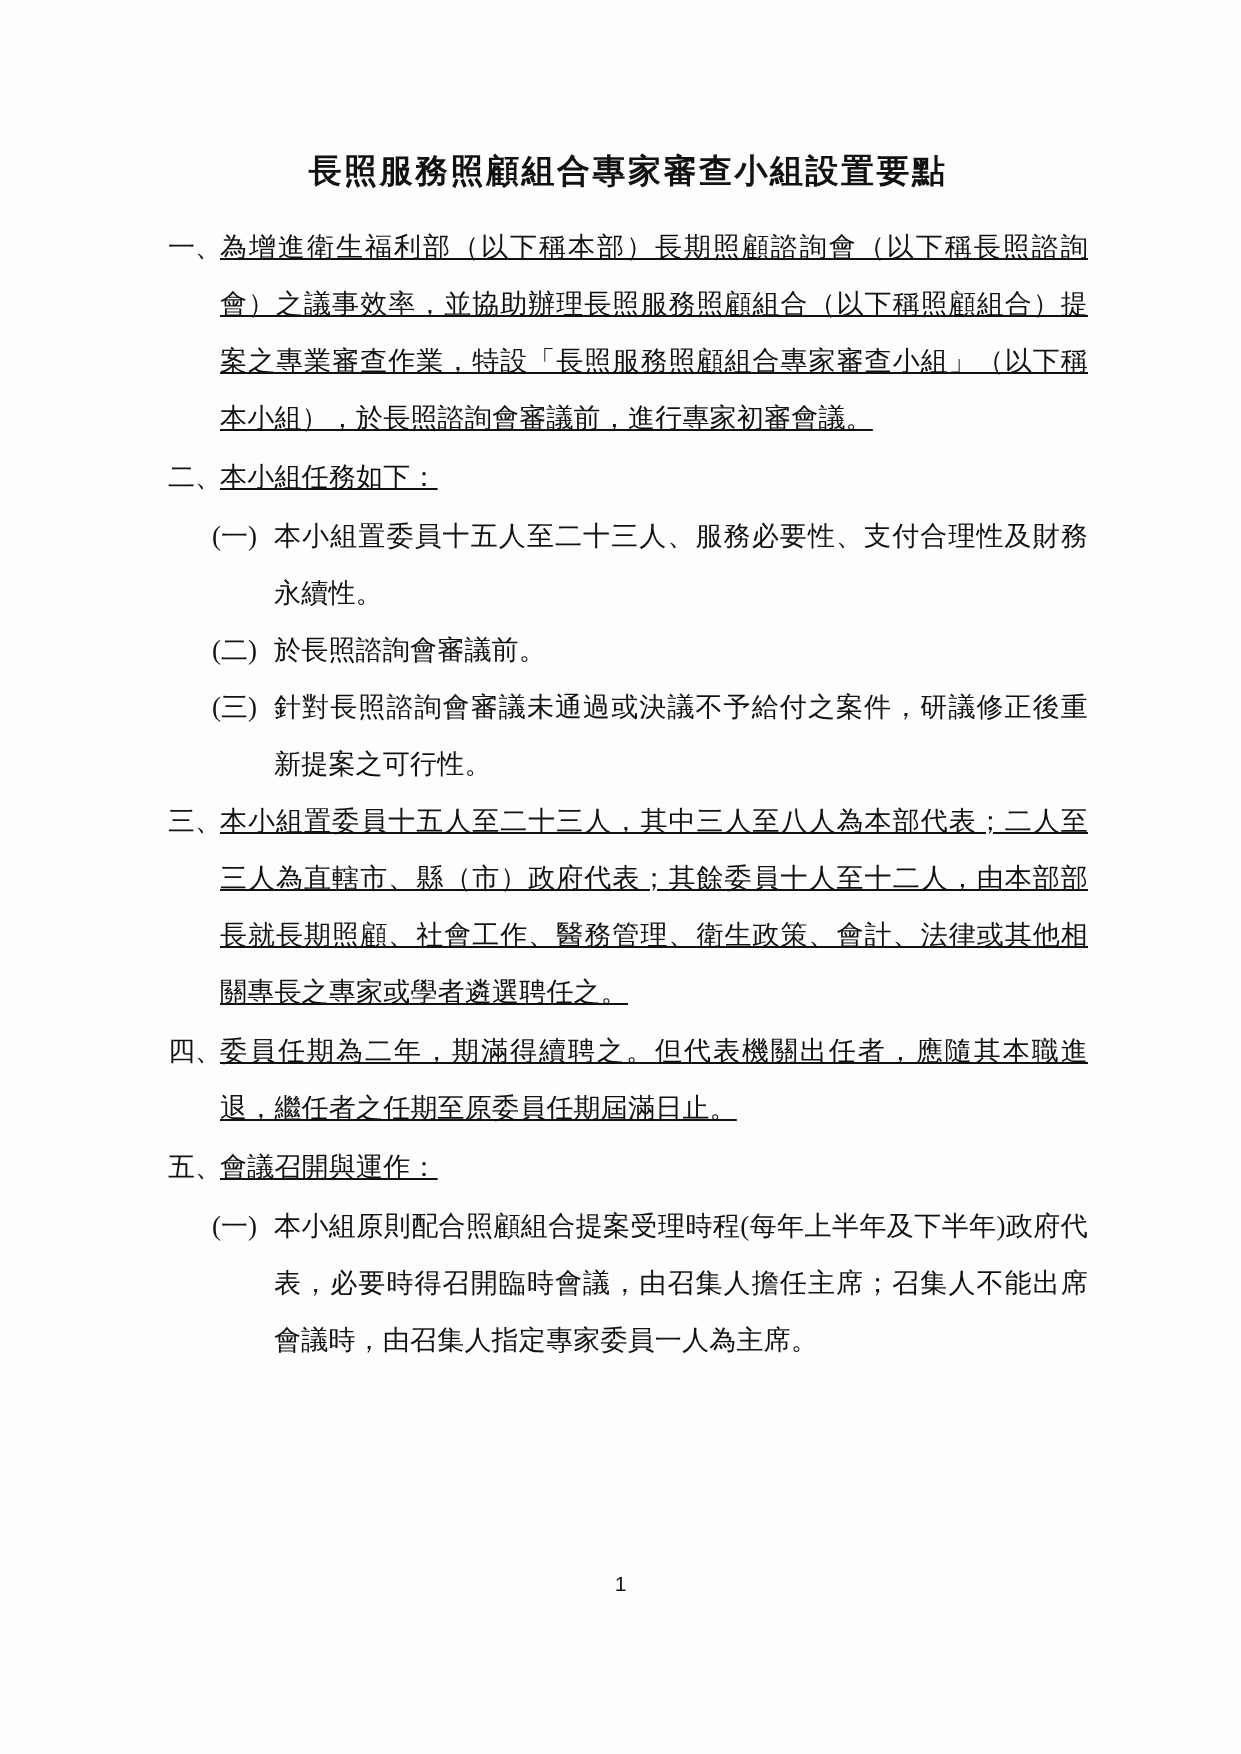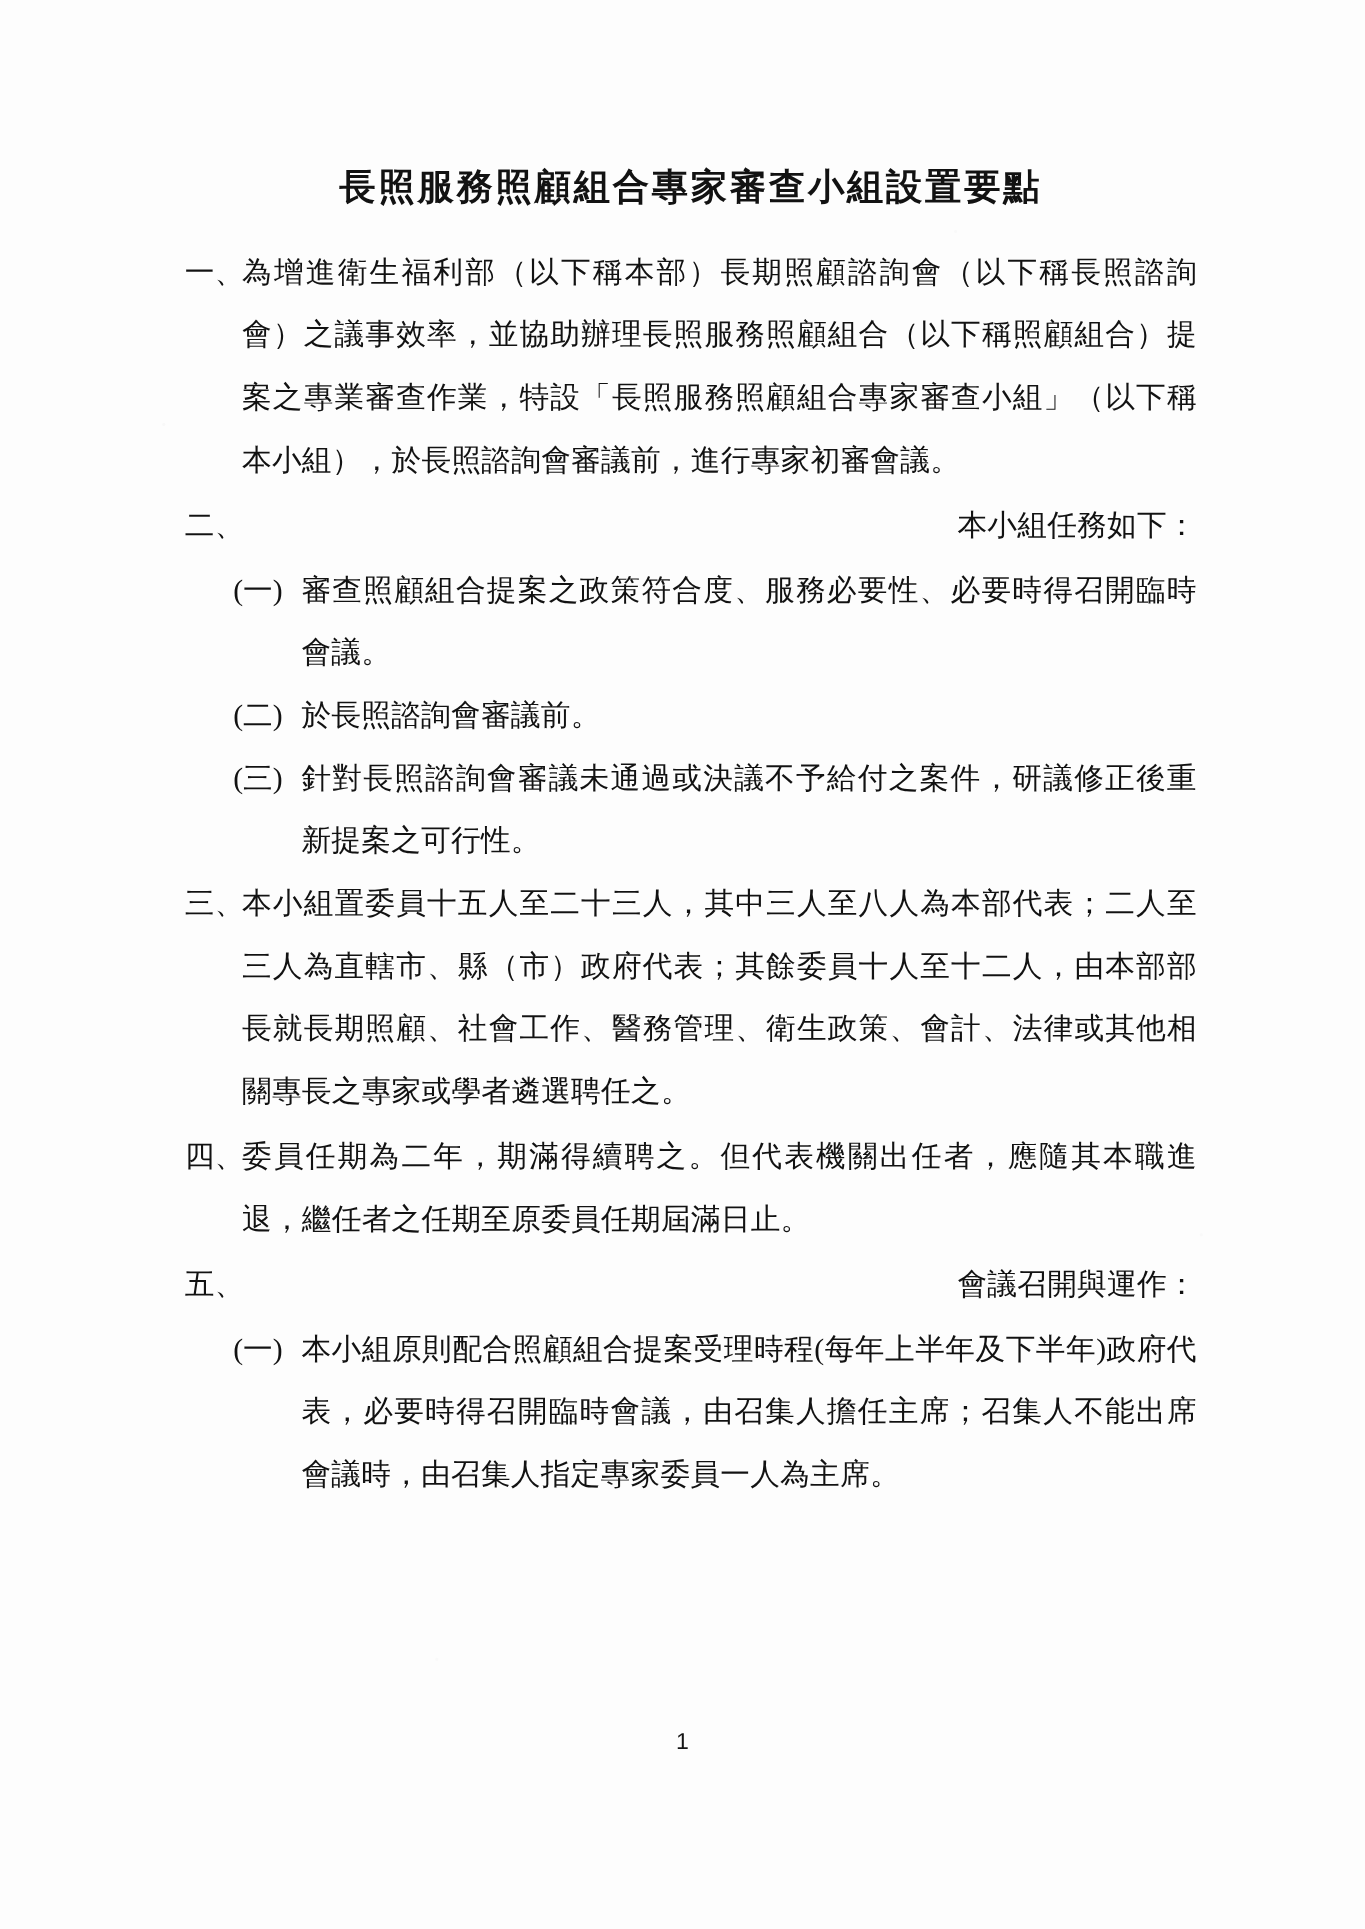--- a/index.html
+++ b/index.html
@@ -62,20 +62,21 @@
     width: 52px;
     font-size: 27px;
     line-height: 57px;
     letter-spacing: 0px;
     white-space: nowrap;
   }
 
   .clause-body {
     flex: 1 1 auto;
     min-width: 0;
+    text-decoration: underline;
   }
 
   .para {
     font-size: 27px;
     line-height: 57px;
     letter-spacing: 0.2px;
     text-align: justify;
     text-justify: inter-ideograph;
     margin: 0;
   }
@@ -108,21 +109,21 @@
   
   .cont-para {
     font-size: 27px;
     line-height: 57px;
     text-align: justify;
     text-justify: inter-ideograph;
     margin: 0;
   }
 
   .tight {
-    text-align: right;
+    text-align: left;
   }
 
   .page-number {
     position: absolute;
     left: 0;
     right: 0;
     top: 1572px;
     text-align: center;
     font-size: 21px;
     font-family: "Liberation Sans", sans-serif;
@@ -147,21 +148,21 @@
 
     <div class="clause">
       <div class="clause-marker">二、</div>
       <div class="clause-body">
         <p class="para tight">本小組任務如下：</p>
       </div>
     </div>
     <div class="subclause">
       <div class="subclause-marker">(一)</div>
       <div class="subclause-body">
-        <p class="para">審查照顧組合提案之政策符合度、服務必要性、必要時得召開臨時會議。</p>
+        <p class="para">本小組置委員十五人至二十三人、服務必要性、支付合理性及財務永續性。</p>
       </div>
     </div>
     <div class="subclause">
       <div class="subclause-marker">(二)</div>
       <div class="subclause-body">
         <p class="para tight">於長照諮詢會審議前。</p>
       </div>
     </div>
     <div class="subclause">
       <div class="subclause-marker">(三)</div>

